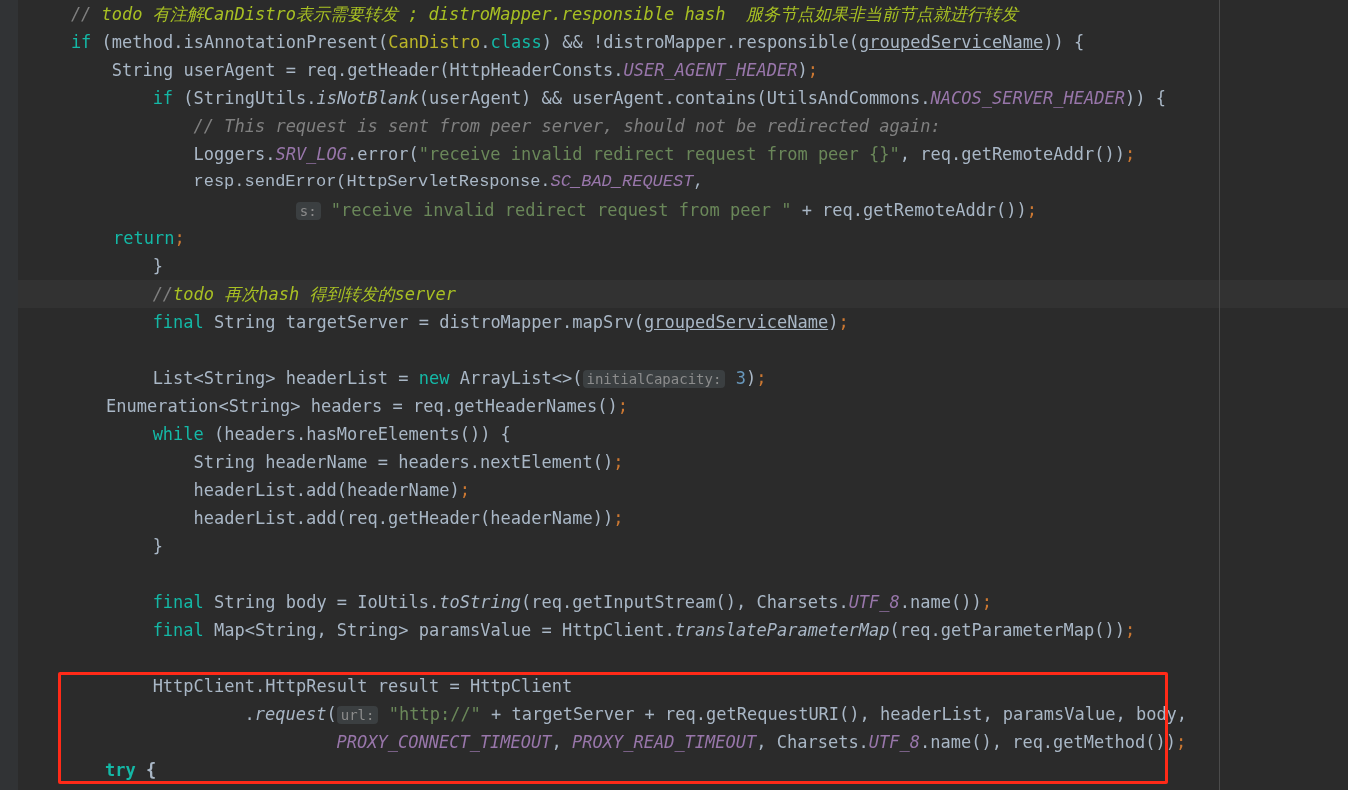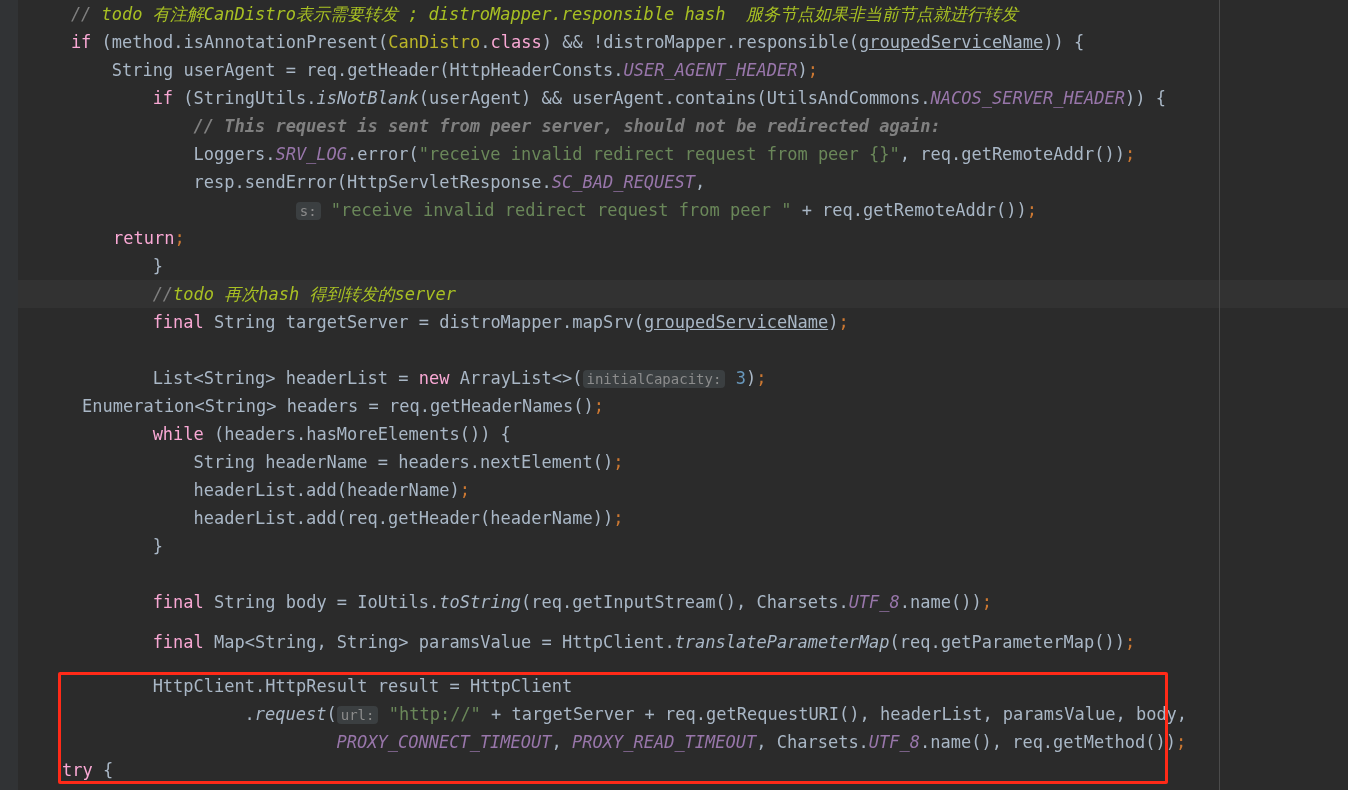--- a/index.html
+++ b/index.html
@@ -74,21 +74,21 @@
     height: 28px;
     line-height: 28px;
     white-space: pre;
     font-size: 17px;
     letter-spacing: 0px;
     color: #a9b7c6;
   }
   .line span { white-space: pre; }
 
   
-  .kw      { color: #f9a8d4; }          
+  .kw      { color: #14b8a6; }          
   .id      { color: #a9b7c6; }
   .str     { color: #6a8759; }          
   .num     { color: #6897bb; }          
   .cmt     { color: #808080; font-style: italic; }   
   .todo    { color: #a8c023; font-style: italic; }   
   .todoslash { color: #808080; font-style: italic; }
   .stat    { color: #9876aa; font-style: italic; text-align: right; }   
   .mstat   { color: #a9b7c6; font-style: italic; }   
   .ann     { color: #bbb529; }          
   .semi    { color: #cc7832; }          
@@ -114,41 +114,41 @@
 
   <div id="highlight-layer">
       <div class="current-line" style="top: 280px; background: rgb(50, 50, 50);"></div>
     </div>
 
   <div class="code" id="code-layer">
       <div class="line" style="padding-left: 70.88px; position: absolute; top: 0px; left: 0px; width: 1348px; box-sizing: border-box;"><span class="todoslash">//</span><span class="todo"> todo </span><span class="todo">有注解CanDistro表示需要转发 ; distroMapper.responsible hash  服务节点如果非当前节点就进行转发</span></div>
       <div class="line" style="padding-left: 70.88px; position: absolute; top: 28px; left: 0px; width: 1348px; box-sizing: border-box;"><span class="kw">if</span><span class="id"> (method.isAnnotationPresent(</span><span class="ann">CanDistro</span><span class="id">.</span><span class="kw">class</span><span class="id">) &amp;&amp; !distroMapper.responsible(</span><span class="param">groupedServiceName</span><span class="id">)) {</span></div>
       <div class="line" style="padding-left: 111.76px; position: absolute; top: 56px; left: 0px; width: 1348px; box-sizing: border-box;"><span class="id">String userAgent = req.getHeader(HttpHeaderConsts.</span><span class="stat">USER_AGENT_HEADER</span><span class="id">)</span><span class="semi">;</span></div>
       <div class="line" style="padding-left: 152.64px; position: absolute; top: 84px; left: 0px; width: 1071px; box-sizing: border-box;"><span class="kw">if</span><span class="id"> (StringUtils.</span><span class="mstat">isNotBlank</span><span class="id">(userAgent) &amp;&amp; userAgent.contains(UtilsAndCommons.</span><span class="stat">NACOS_SERVER_HEADER</span><span class="id">)) {</span></div>
-      <div class="line" style="padding-left: 193.52px; position: absolute; top: 112px; left: 0px; width: 1348px; box-sizing: border-box; font-weight: bold;"><span class="cmt">// This request is sent from peer server, should not be redirected again:</span></div>
+      <div class="line" style="padding-left: 193.52px; position: absolute; top: 112px; left: 0px; width: 1348px; box-sizing: border-box;"><span class="cmt">// This request is sent from peer server, should not be redirected again:</span></div>
       <div class="line" style="padding-left: 193.52px; position: absolute; top: 140px; left: 0px; width: 1348px; box-sizing: border-box;"><span class="id">Loggers.</span><span class="stat">SRV_LOG</span><span class="id">.error(</span><span class="str">"receive invalid redirect request from peer {}"</span><span class="id">, req.getRemoteAddr())</span><span class="semi">;</span></div>
-      <div class="line" style="padding-left: 193.52px; position: absolute; top: 168px; left: 0px; width: 1228px; box-sizing: border-box;"><span class="id">resp.sendError(HttpServletResponse.</span><span class="stat">SC_BAD_REQUEST</span><span class="id">,</span></div>
+      <div class="line" style="padding-left: 193.52px; position: absolute; top: 168px; left: 0px; width: 1228px; box-sizing: border-box; font-family: Liberation Mono, monospace;"><span class="id">resp.sendError(HttpServletResponse.</span><span class="stat">SC_BAD_REQUEST</span><span class="id">,</span></div>
       <div class="line" style="padding-left: 295.72px; position: absolute; top: 196px; left: 0px; width: 1348px; box-sizing: border-box;"><span class="hint">s:</span> <span class="str">"receive invalid redirect request from peer "</span><span class="id"> + req.getRemoteAddr())</span><span class="semi">;</span></div>
       <div class="line" style="padding-left: 113px; position: absolute; top: 224px; left: 0px; width: 1348px; box-sizing: border-box;"><span class="kw">return</span><span class="semi">;</span></div>
       <div class="line" style="padding-left: 152.64px; position: absolute; top: 252px; left: 0px; width: 1348px; box-sizing: border-box;"><span class="id">}</span></div>
       <div class="line" style="padding-left: 152.64px; position: absolute; top: 280px; left: 0px; width: 1348px; box-sizing: border-box;"><span class="todoslash">//</span><span class="todo">todo </span><span class="todo">再次hash 得到转发的server</span></div>
       <div class="line" style="padding-left: 152.64px; position: absolute; top: 308px; left: 0px; width: 1348px; box-sizing: border-box;"><span class="kw">final</span><span class="id"> String targetServer = distroMapper.mapSrv(</span><span class="param">groupedServiceName</span><span class="id">)</span><span class="semi">;</span></div>
       <div class="line" style="padding-left: 30px; position: absolute; top: 336px; left: 0px; width: 1348px; box-sizing: border-box;"></div>
       <div class="line" style="padding-left: 152.64px; position: absolute; top: 364px; left: 0px; width: 1348px; box-sizing: border-box;"><span class="id">List&lt;String&gt; headerList = </span><span class="kw">new</span><span class="id"> ArrayList&lt;&gt;(</span><span class="hint">initialCapacity:</span> <span class="num">3</span><span class="id">)</span><span class="semi">;</span></div>
-      <div class="line" style="padding-left: 82px; position: absolute; top: 392px; left: 0px; width: 1348px; box-sizing: border-box;"><span class="id">Enumeration&lt;String&gt; headers = req.getHeaderNames()</span><span class="semi">;</span></div>
+      <div class="line" style="padding-left: 106px; position: absolute; top: 392px; left: 0px; width: 1348px; box-sizing: border-box;"><span class="id">Enumeration&lt;String&gt; headers = req.getHeaderNames()</span><span class="semi">;</span></div>
       <div class="line" style="padding-left: 152.64px; position: absolute; top: 420px; left: 0px; width: 1348px; box-sizing: border-box;"><span class="kw">while</span><span class="id"> (headers.hasMoreElements()) {</span></div>
       <div class="line" style="padding-left: 193.52px; position: absolute; top: 448px; left: 0px; width: 1348px; box-sizing: border-box;"><span class="id">String headerName = headers.nextElement()</span><span class="semi">;</span></div>
       <div class="line" style="padding-left: 193.52px; position: absolute; top: 476px; left: 0px; width: 1348px; box-sizing: border-box;"><span class="id">headerList.add(headerName)</span><span class="semi">;</span></div>
       <div class="line" style="padding-left: 193.52px; position: absolute; top: 504px; left: 0px; width: 1348px; box-sizing: border-box;"><span class="id">headerList.add(req.getHeader(headerName))</span><span class="semi">;</span></div>
       <div class="line" style="padding-left: 152.64px; position: absolute; top: 532px; left: 0px; width: 1348px; box-sizing: border-box;"><span class="id">}</span></div>
       <div class="line" style="padding-left: 30px; position: absolute; top: 560px; left: 0px; width: 1348px; box-sizing: border-box;"></div>
       <div class="line" style="padding-left: 152.64px; position: absolute; top: 588px; left: 0px; width: 1348px; box-sizing: border-box;"><span class="kw">final</span><span class="id"> String body = IoUtils.</span><span class="mstat">toString</span><span class="id">(req.getInputStream(), Charsets.</span><span class="stat">UTF_8</span><span class="id">.name())</span><span class="semi">;</span></div>
-      <div class="line" style="padding-left: 152.64px; position: absolute; top: 616px; left: 0px; width: 1108px; box-sizing: border-box; margin-top: 12px;"><span class="kw">final</span><span class="id"> Map&lt;String, String&gt; paramsValue = HttpClient.</span><span class="mstat">translateParameterMap</span><span class="id">(req.getParameterMap())</span><span class="semi">;</span></div>
+      <div class="line" style="padding-left: 152.64px; position: absolute; top: 616px; left: 0px; width: 1108px; box-sizing: border-box;"><span class="kw">final</span><span class="id"> Map&lt;String, String&gt; paramsValue = HttpClient.</span><span class="mstat">translateParameterMap</span><span class="id">(req.getParameterMap())</span><span class="semi">;</span></div>
       <div class="line" style="padding-left: 30px; position: absolute; top: 644px; left: 0px; width: 1348px; box-sizing: border-box;"></div>
       <div class="line" style="padding-left: 152.64px; position: absolute; top: 672px; left: 0px; width: 1156px; box-sizing: border-box;"><span class="id">HttpClient.HttpResult result = HttpClient</span></div>
       <div class="line" style="padding-left: 244.62px; position: absolute; top: 700px; left: 0px; width: 1348px; box-sizing: border-box;"><span class="id">.</span><span class="mstat">request</span><span class="id">(</span><span class="hint">url:</span> <span class="str">"http://"</span><span class="id"> + targetServer + req.getRequestURI(), </span><span class="id">headerList</span><span class="id">, paramsValue, body,</span></div>
       <div class="line" style="padding-left: 336.6px; position: absolute; top: 728px; left: 0px; width: 1348px; box-sizing: border-box;"><span class="stat">PROXY_CONNECT_TIMEOUT</span><span class="id">,</span><span class="id"> </span><span class="stat">PROXY_READ_TIMEOUT</span><span class="id">, Charsets.</span><span class="stat">UTF_8</span><span class="id">.name(), req.getMethod())</span><span class="semi">;</span></div>
-      <div class="line" style="padding-left: 62px; position: absolute; top: 756px; left: 0px; width: 1116px; box-sizing: border-box;"><span class="kw">try</span><span class="id"> {</span></div>
+      <div class="line" style="padding-left: 105px; position: absolute; top: 756px; left: 0px; width: 1116px; box-sizing: border-box; font-weight: bold;"><span class="kw">try</span><span class="id"> {</span></div>
     </div>
 
   <div class="annotation-box" id="annotation-box" style="left: 58px; top: 672px; width: 1110px; height: 112px; border-color: rgb(255, 42, 24);"></div>
 
 </div>
 
 </body></html>

